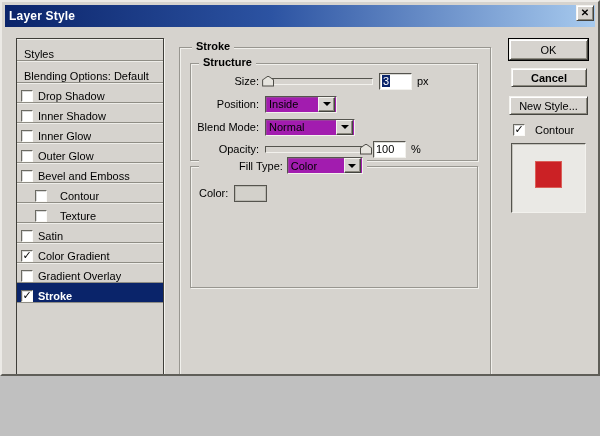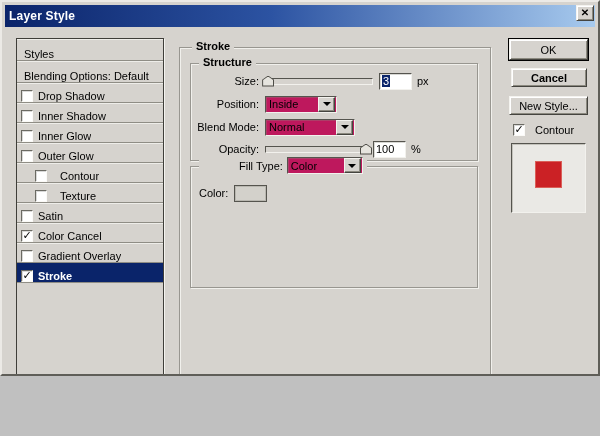--- a/index.html
+++ b/index.html
@@ -54,21 +54,21 @@
   .thumb{position:absolute;width:12px;height:11px;top:-3px;cursor:grab;
     background:var(--dk);clip-path:polygon(50% 0,100% 38%,100% 100%,0 100%,0 38%);}
   .thumb::after{content:"";position:absolute;left:1px;right:1px;top:1px;bottom:1px;
     background:#e6e4de;clip-path:polygon(50% 0,100% 38%,100% 100%,0 100%,0 38%);}
   .field{box-sizing:border-box;height:17px;background:#fff;margin-left:6px;padding:1px 2px;
     border:1px solid;border-color:#55544e #f2f1ed #f2f1ed #55544e;box-shadow:inset 1px 1px 0 #8b897f55;
     display:flex;align-items:center;cursor:text;}
   .field.num{width:33px;}
   .field .sel{background:var(--selection);color:#fff;padding:0 1px;}
   .unit{margin-left:5px;}
-  .combo{box-sizing:border-box;height:17px;background:#be185d;position:relative;cursor:pointer;
+  .combo{box-sizing:border-box;height:17px;background:#a21caf;position:relative;cursor:pointer;
     border:1px solid;border-color:#55544e #f2f1ed #f2f1ed #55544e;box-shadow:inset 1px 1px 0 #8b897f55;
     display:flex;align-items:center;padding-left:3px;}
   .combo .val{flex:1;white-space:nowrap;overflow:hidden;}
   .combo .arrow-btn{width:15px;height:13px;margin-right:1px;flex:0 0 auto;background:var(--dialog-bg);
     border:1px solid;border-color:#f4f3ef #45443f #45443f #f4f3ef;box-shadow:inset -1px -1px 0 #8b897f;
     display:flex;align-items:center;justify-content:center;}
   .tri{width:0;height:0;border-left:4px solid transparent;border-right:4px solid transparent;border-top:4px solid #000;}
   .combo.position{width:72px;}
   .combo.blend{width:90px;}
   .combo.filltype{width:76px;}
@@ -118,37 +118,41 @@
       <span class="lbl">Inner Shadow</span>
     </div>
     <div class="row item">
       <span class="cb"></span>
       <span class="lbl">Inner Glow</span>
     </div>
     <div class="row item">
       <span class="cb"></span>
       <span class="lbl">Outer Glow</span>
     </div>
+    <div class="row item">
+      <span class="cb"></span>
+      <span class="lbl">Bevel and Emboss</span>
+    </div>
     <div class="row item indent">
       <span class="cb"></span>
       <span class="lbl">Contour</span>
     </div>
     <div class="row item indent">
       <span class="cb"></span>
       <span class="lbl">Texture</span>
     </div>
     <div class="row item">
       <span class="cb"></span>
       <span class="lbl">Satin</span>
     </div>
     <div class="row item checked">
       <span class="cb">
           <span class="check">✓</span>
         </span>
-      <span class="lbl">Color Cancel</span>
+      <span class="lbl">Color Gradient</span>
     </div>
     <div class="row item">
       <span class="cb"></span>
       <span class="lbl">Gradient Overlay</span>
     </div>
     <div class="row item checked selected">
       <span class="cb">
           <span class="check">✓</span>
         </span>
       <span class="lbl">Stroke</span>

